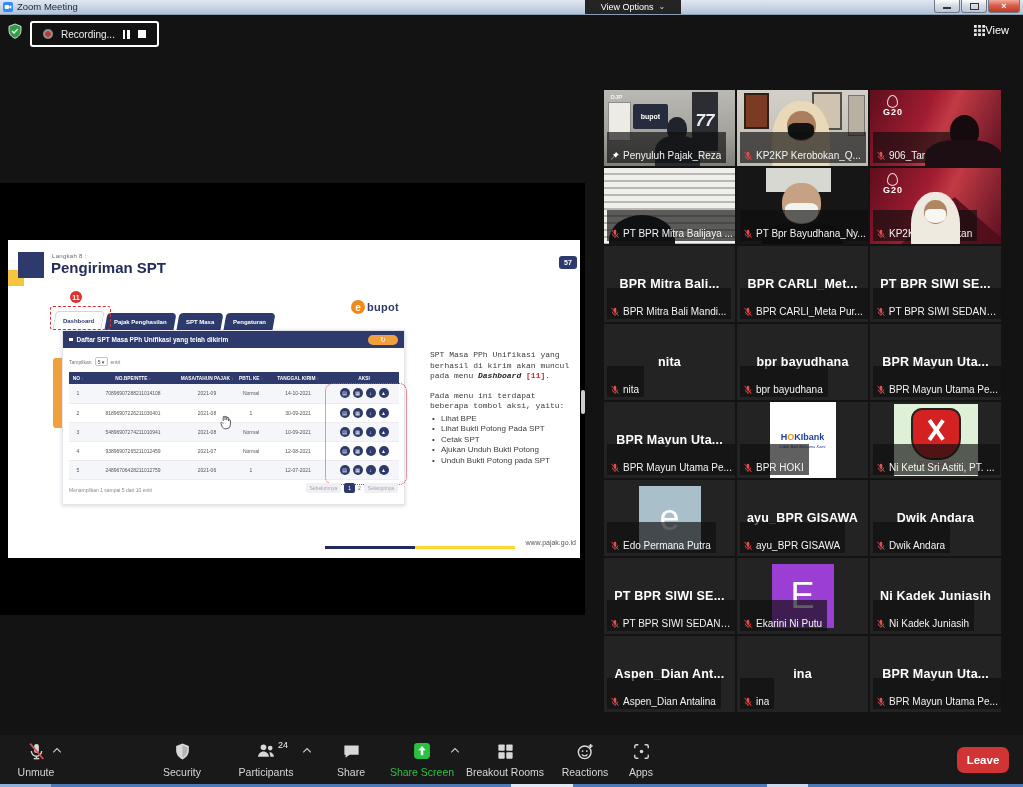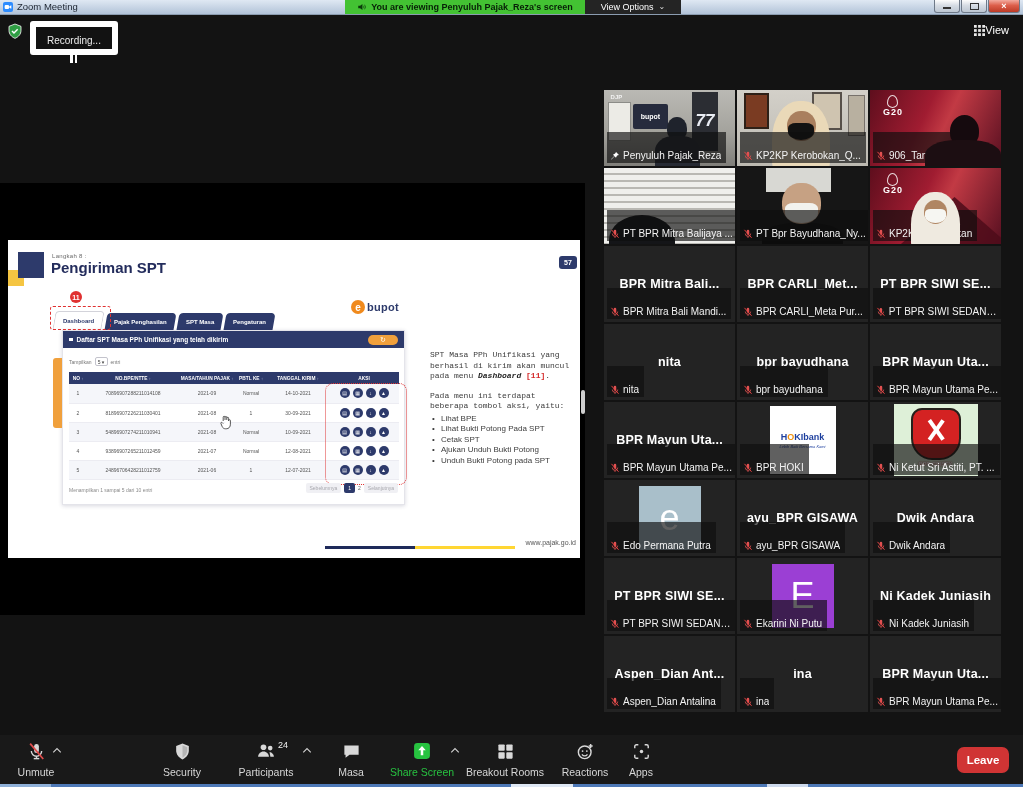--- a/index.html
+++ b/index.html
@@ -20,22 +20,22 @@
   .winbtns{position:absolute;right:3px;top:0;display:flex;gap:1px;}
   .wbtn{width:24px;height:12px;border:1px solid #6e7988;border-top:none;border-radius:0 0 3px 3px;
     background:linear-gradient(#fdfdfd,#d6dce4 45%,#bcc6d2);display:flex;align-items:center;justify-content:center;}
   .wbtn.close{width:30px;background:linear-gradient(#f3ab9f,#dd5f4b 45%,#bc3a26);}
   .glyph-min{width:8px;height:2px;background:#333;margin-top:4px;}
   .glyph-max{width:7px;height:5px;border:1.5px solid #333;}
   .glyph-x{color:#fff;font-size:9px;font-weight:bold;line-height:9px;}
 
   
   .sec-shield{position:absolute;left:7px;top:22px;z-index:20;}
-  .rec-pill{position:absolute;left:30px;top:21px;height:22px;background:#121212;border:6px solid #ffffff;
-    border-radius:3px;display:flex;align-items:center;gap:8px;padding:0 11px;color:#ececec;font-size:10px;z-index:20;flex-direction:column;}
+  .rec-pill{position:absolute;left:30px;top:21px;height:22px;background:#121212;border:2px solid #ffffff;
+    border-radius:3px;display:flex;align-items:center;gap:8px;padding:0 11px;color:#ececec;font-size:10px;z-index:20;}
   .rec-dot{width:10px;height:10px;border-radius:50%;
     background:radial-gradient(circle,#c23434 0 36%,#8d8d8d 38%);}
   .rp-bars{display:flex;gap:2px;cursor:pointer;}
   .rp-bars i{display:block;width:2.5px;height:9px;background:#fff;}
   .rp-sq{width:8px;height:8px;background:#fff;cursor:pointer;}
   .view-btn{position:absolute;right:14px;top:24px;display:flex;align-items:center;color:#fff;
     font-size:11px;z-index:20;cursor:pointer;}
 
   
   .share-black{position:absolute;left:0;top:183px;width:585px;height:432px;background:#000;}
@@ -105,21 +105,21 @@
     grid-template-columns:repeat(3,131px);grid-template-rows:repeat(8,76px);gap:2px;z-index:8;}
   .tile{position:relative;background:#232323;overflow:hidden;cursor:pointer;}
   .tile.active{outline:2.5px solid #bccf35;outline-offset:-2.5px;}
   .center-name{position:absolute;inset:0;display:flex;align-items:center;justify-content:center;
     color:#fff;font-weight:bold;font-size:12.5px;letter-spacing:.2px;white-space:nowrap;}
   .chip{position:absolute;left:3px;bottom:3px;max-width:94%;display:flex;align-items:center;gap:3px;
     background:rgba(14,14,14,.66);padding:18px 5px 2px 3px;color:#f2f2f2;font-size:10px;white-space:nowrap;overflow:hidden;}
   .chip span{overflow:hidden;text-overflow:ellipsis;}
   .avatar-box{position:absolute;left:50%;top:50%;transform:translate(-50%,-50%);width:62px;height:64px;
     display:flex;align-items:center;justify-content:center;color:#fff;font-size:36px;}
-  .hoki-box{position:absolute;left:50%;top:50%;transform:translate(-50%,-50%);width:66px;height:68px;
+  .hoki-box{position:absolute;left:50%;top:50%;transform:translate(-50%,-50%);width:66px;height:80px;
     background:#fff;display:flex;flex-direction:column;align-items:center;justify-content:center;gap:2px;}
   .hoki-title{color:#1d3f9e;font-weight:bold;font-size:9px;}
   .hoki-o{color:#f0920f;}
   .hoki-tag{color:#1d3f9e;font-size:4px;font-style:italic;}
   .cristy-box{position:absolute;left:50%;top:50%;transform:translate(-50%,-50%);width:84px;height:72px;
     background:#def0d8;}
   .cristy-shape{width:46px;height:48px;background:#d42222;margin:4px auto 0;position:relative;
     border:2px solid #26211c;border-radius:22% 22% 42% 42%;}
   .cristy-shape::before,.cristy-shape::after{content:"";position:absolute;left:50%;top:42%;width:3.5px;height:24px;
     background:#fff;}
@@ -199,27 +199,20 @@
 <div id="app">
 
   <div class="titlebar">
     <span class="zic">
       <svg viewBox="0 0 24 24" width="8" height="8">
           <rect x="2" y="6" width="13" height="12" rx="3" fill="#fff"></rect>
           <path d="M16 10l6-3.5v11L16 14z" fill="#fff"></path>
         </svg>
     </span>
     <span class="win-title">Zoom Meeting</span>
-    <div class="share-banner">
-      <svg viewBox="0 0 24 24" width="10" height="10">
-          <path d="M3 9v6h4.5L13 19V5L7.5 9z" fill="#0b3b0b"></path>
-          <path d="M15.5 9a4.5 4.5 0 0 1 0 6M18 6.5a8 8 0 0 1 0 11" fill="none" stroke="#0b3b0b" stroke-width="1.6"></path>
-        </svg>
-      <span>You are viewing Penyuluh Pajak_Reza's screen</span>
-    </div>
     <div class="view-options">
       <span>View Options</span>
       <span class="vo-caret">⌄</span>
     </div>
     <div class="winbtns">
       <div class="wbtn">
           <span class="glyph-min"></span>
         </div>
       <div class="wbtn">
           <span class="glyph-max"></span>
@@ -761,21 +754,21 @@
         <span class="tb-badge">24</span>
         <span class="caret"><svg viewBox="0 0 16 10" width="10" height="7">
             <path d="M2 8l6-6 6 6" fill="none" stroke="#cfcfcf" stroke-width="1.8"></path>
           </svg></span>
         <span>Participants</span>
       </div>
       <div class="tb tb-chat">
         <span><svg viewBox="0 0 24 24" width="19" height="19">
             <path d="M3 4.5h18v11.5H9.5L4.5 20v-4H3z" fill="#d8d8d8"></path>
           </svg></span>
-        <span>Masa</span>
+        <span>Share</span>
       </div>
       <div class="tb tb-share-screen">
         <span><svg viewBox="0 0 24 24" width="20" height="20">
             <rect x="2.5" y="2.5" width="19" height="19" rx="4" fill="#27c340"></rect>
             <path d="M12 6l4.5 5h-3v6h-3v-6h-3z" fill="#fff"></path>
           </svg></span>
         <span class="caret"><svg viewBox="0 0 16 10" width="10" height="7">
             <path d="M2 8l6-6 6 6" fill="none" stroke="#cfcfcf" stroke-width="1.8"></path>
           </svg></span>
         <span>Share Screen</span>

